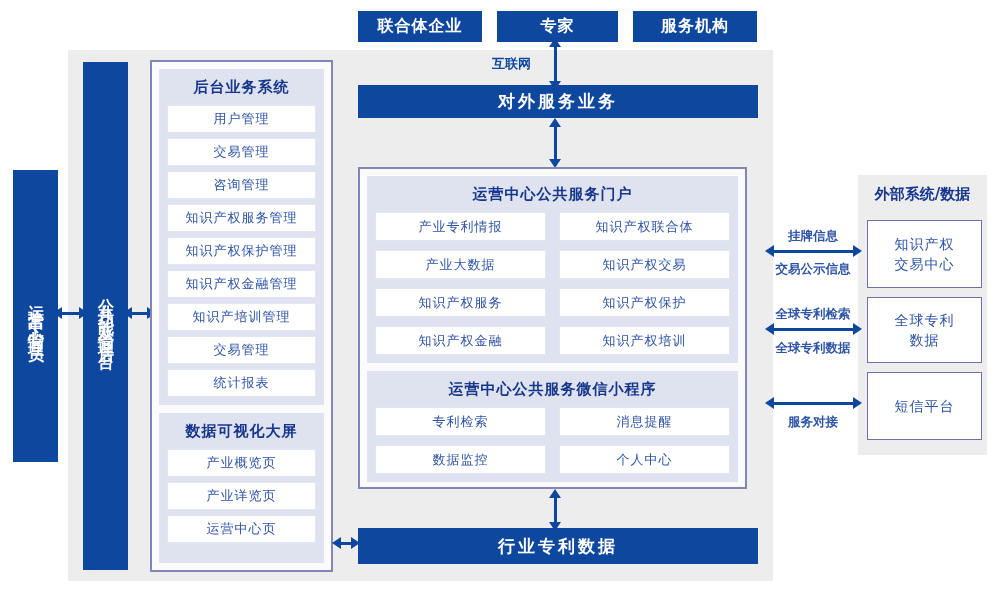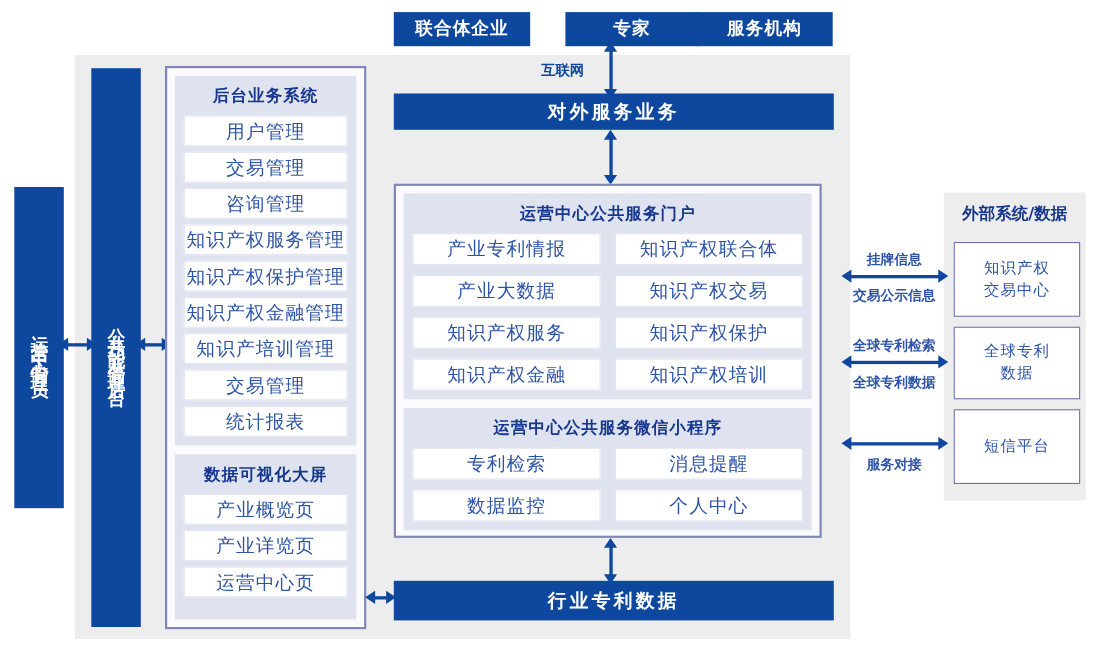--- a/index.html
+++ b/index.html
@@ -21,21 +21,21 @@
   .busbar{font-size:17px;letter-spacing:3px;}
   .rail{writing-mode:vertical-rl;text-orientation:upright;font-size:16px;
     letter-spacing:7px;display:flex;align-items:center;justify-content:center;}
   .outerbox{position:absolute;background:#fbfbfd;border:2px solid var(--panelborder);
     display:flex;flex-direction:column;gap:8px;padding:7px;}
   .section{background:var(--lavender);padding:6px 8px 8px;display:flex;
     flex-direction:column;gap:5px;flex:1;}
   .sec-title{color:var(--title);font-weight:bold;font-size:15px;text-align:center;
     height:25px;line-height:25px;letter-spacing:1px;flex:none;}
   .litem{background:#fff;border:1px solid #e2e5f3;color:var(--itemtext);
-    font-size:17px;height:28px;flex:none;display:flex;align-items:center;
+    font-size:13px;height:28px;flex:none;display:flex;align-items:center;
     justify-content:center;letter-spacing:1px;}
   .grid2{display:grid;grid-template-columns:1fr 1fr;gap:9px 13px;}
   .gitem{height:29px;}
   .inet{position:absolute;color:var(--navy);font-weight:bold;font-size:13px;}
   .harrow{position:absolute;height:3px;background:var(--navy);}
   .harrow::before{content:"";position:absolute;left:-8px;top:-5px;width:0;height:0;
     border:6.5px solid transparent;border-left:0;border-right:9px solid var(--navy);}
   .harrow::after{content:"";position:absolute;right:-8px;top:-5px;width:0;height:0;
     border:6.5px solid transparent;border-right:0;border-left:9px solid var(--navy);}
   .varrow{position:absolute;width:3px;background:var(--navy);}
@@ -55,21 +55,21 @@
 </style>
 </head>
 <body>
 
 <div class="stage">
 
   <div class="graybg" style="left:68px;top:50px;width:705px;height:531px;"></div>
   <div class="graybg" style="left:858px;top:175px;width:129px;height:280px;"></div>
 
   <div class="navybox actor" style="left:358px;top:11px;width:124px;height:31px;">联合体企业</div>
-  <div class="navybox actor" style="left:514px;top:11px;width:121px;height:31px;">专家</div>
+  <div class="navybox actor" style="left:497px;top:11px;width:121px;height:31px;">专家</div>
   <div class="navybox actor" style="left:633px;top:11px;width:124px;height:31px;">服务机构</div>
 
   <span class="inet" style="left:492px;top:55px;">互联网</span>
   <div class="varrow" style="left:554px;top:46px;height:36px;"></div>
 
   <div class="navybox busbar" style="left:358px;top:85px;width:400px;height:33px;">对外服务业务</div>
   <div class="varrow" style="left:554px;top:126px;height:34px;"></div>
 
   <div class="navybox rail" style="left:13px;top:170px;width:45px;height:292px;">运营中心管理员</div>
   <div class="navybox rail" style="left:83px;top:62px;width:45px;height:508px;">公共功能及管理后台</div>

